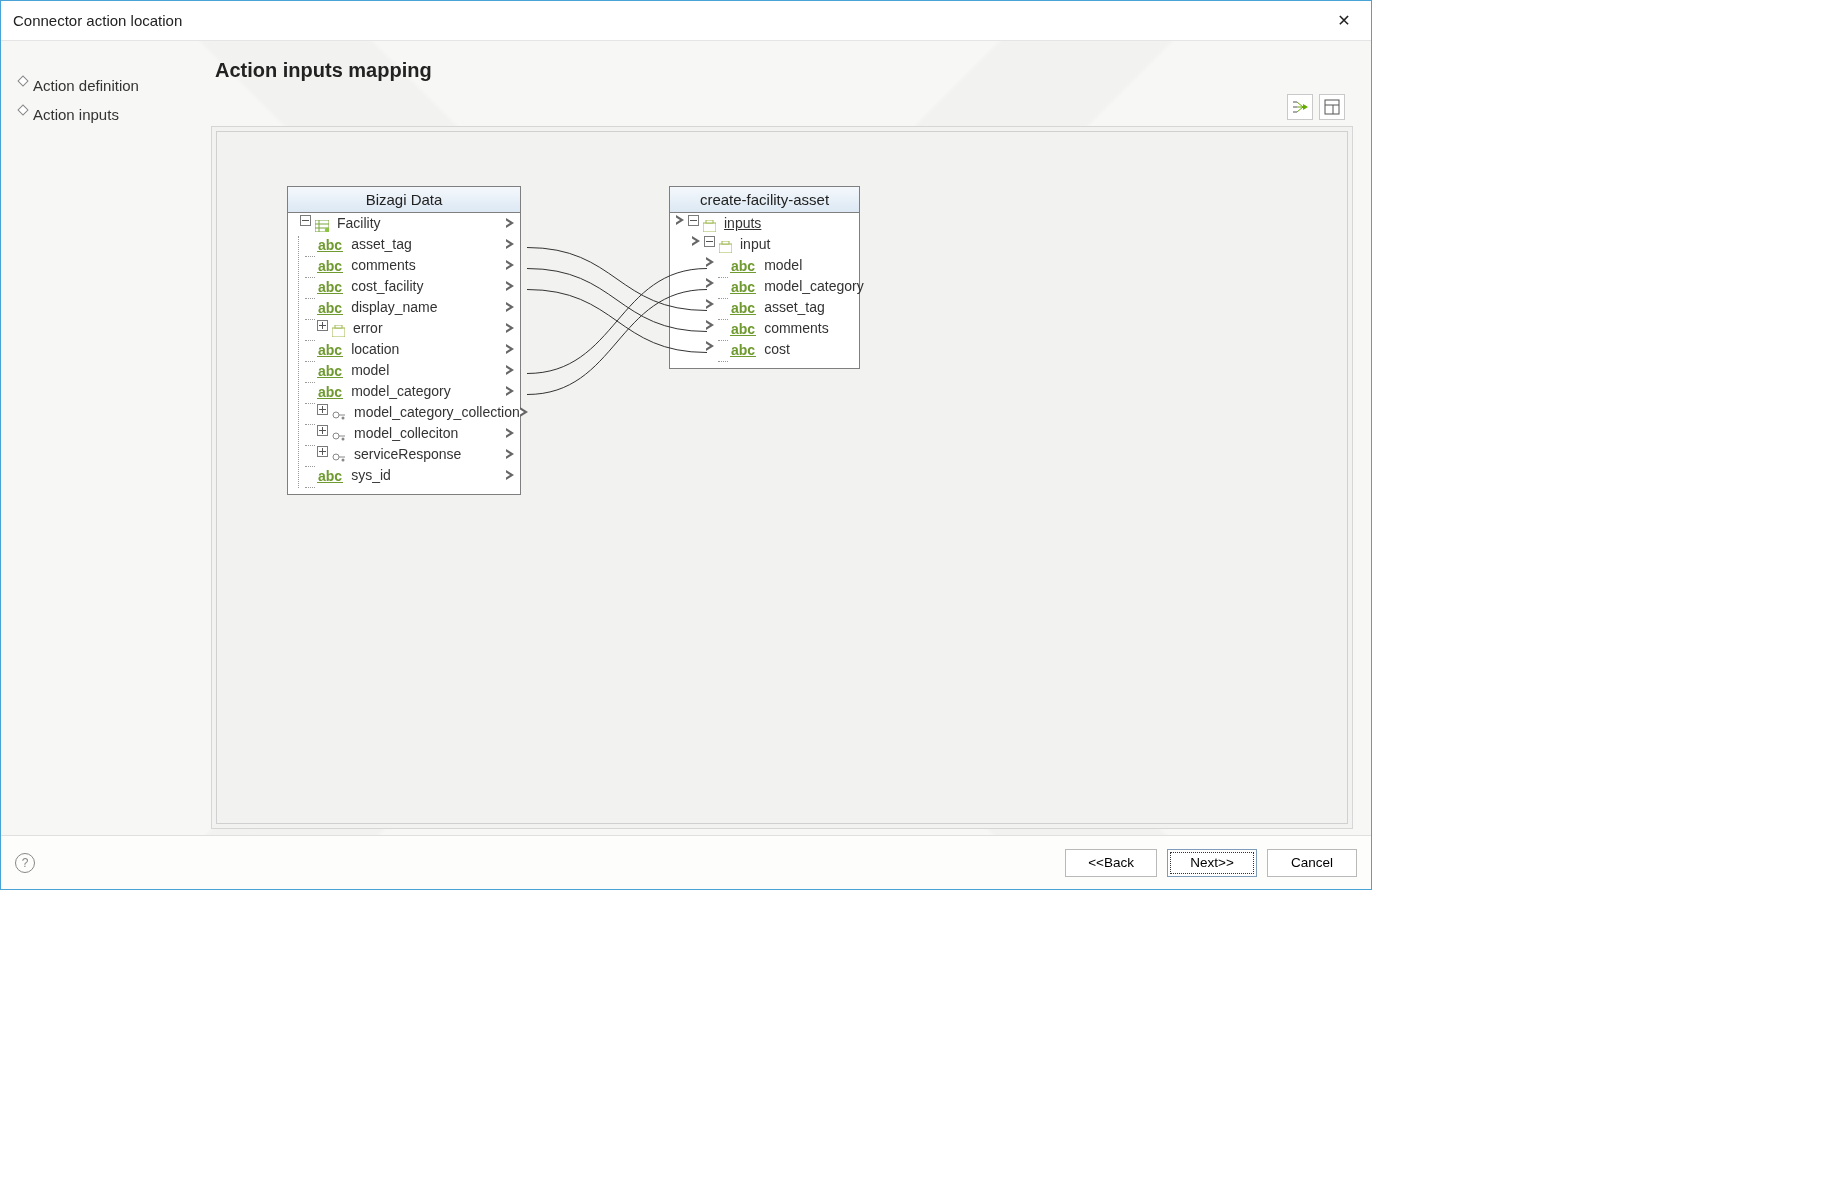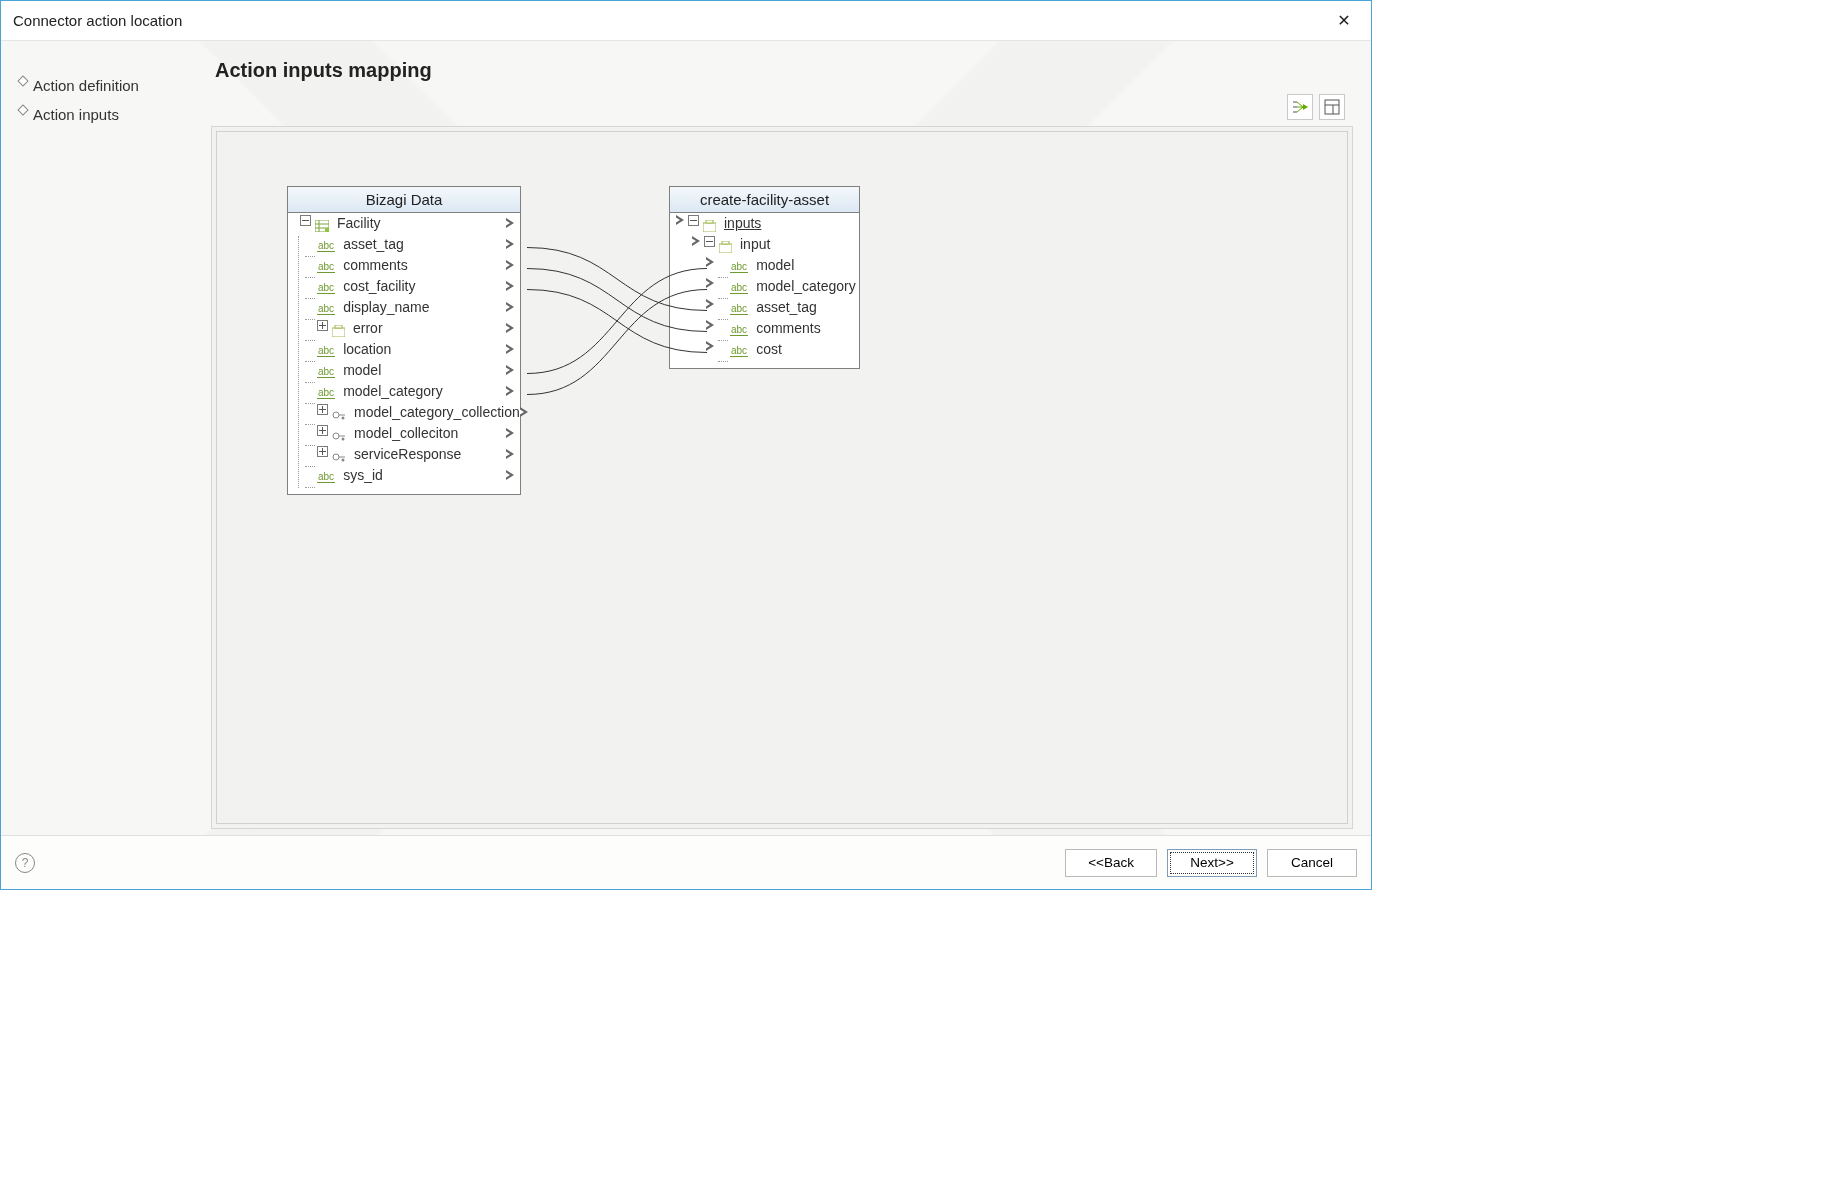--- a/index.html
+++ b/index.html
@@ -101,21 +101,21 @@
     content: ""; position: absolute; background: #555;
   }
   .expander.minus::before { width: 7px; height: 1px; }
   .expander.plus::before  { width: 7px; height: 1px; }
   .expander.plus::after   { width: 1px; height: 7px; }
 
   .type-icon {
     flex: none; margin-right: 4px; display: inline-flex; align-items: center; justify-content: center;
   }
   .abc {
-    font-size: 10px; color: #6f9a2f; font-weight: 400; border-bottom: 1px solid #6f9a2f; line-height: 9px; padding: 0 1px 1px 1px;
+    font-size: 14px; color: #6f9a2f; font-weight: 700; border-bottom: 1px solid #6f9a2f; line-height: 9px; padding: 0 1px 1px 1px;
   }
   .ent-icon svg, .pkg-icon svg, .key-icon svg { display: block; }
   .port-out-wrap { margin-left: auto; width: 12px; text-align: right; }
   .tri-out {
     display: inline-block; width: 0; height: 0;
     border-top: 5px solid transparent; border-bottom: 5px solid transparent;
     border-left: 8px solid #666;
   }
   .tri-out::after {
      content: ""; display: block; width: 0; height: 0; margin-left:-8px; margin-top:-5px;

